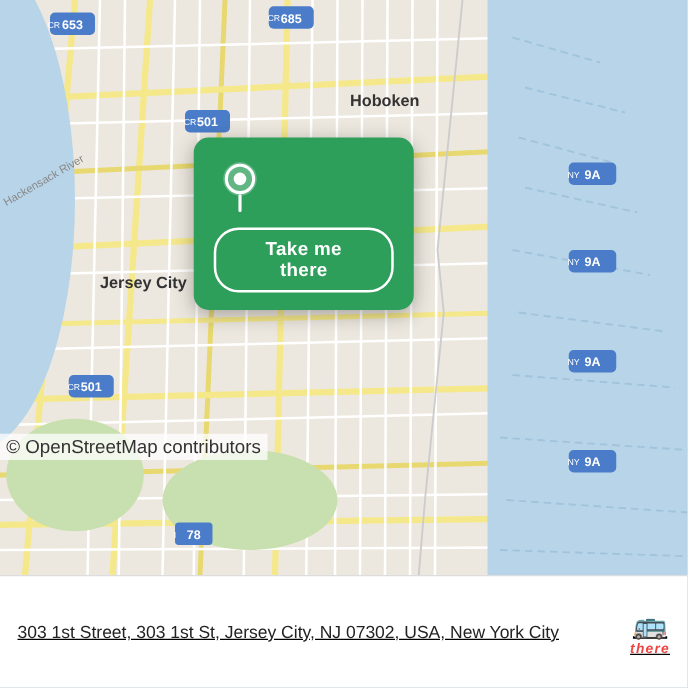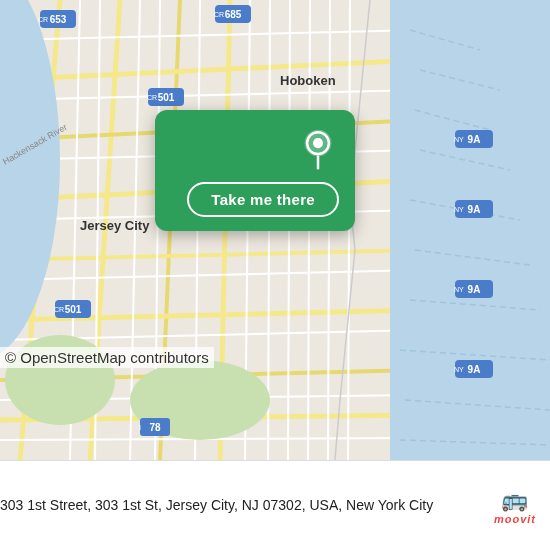--- a/index.html
+++ b/index.html
@@ -25,26 +25,26 @@
     #map-svg {
       width: 100%;
       height: 100%;
     }
 
     
     .location-card {
       position: absolute;
       top: 110px;
       left: 155px;
-      width: 200px;
+      width: 176px;
       background: #2e9e5b;
       border-radius: 12px;
       display: flex;
       flex-direction: column;
-      align-items: flex-end;
+      align-items: flex-start;
       padding: 18px 16px 14px;
       box-shadow: 0 4px 16px rgba(0,0,0,0.3);
     }
 
     .pin-icon {
       width: 42px;
       height: 42px;
       margin-bottom: 12px;
     }
 
@@ -60,22 +60,23 @@
       letter-spacing: 0.3px;
     }
 
     
     .bottom-bar {
       width: 550px;
       height: 90px;
       background: #ffffff;
       display: flex;
       align-items: center;
-      padding: 10px 14px 10px 0;
+      padding: 10px 14px 10px 14px;
       border-top: 1px solid #ddd;
+      text-decoration: underline;
     }
 
     .osm-credit {
       position: absolute;
       bottom: 92px;
       left: 0;
       background: rgba(255,255,255,0.75);
       font-size: 15px;
       padding: 2px 5px;
       color: #333;
@@ -223,15 +224,15 @@
   
   <div class="osm-credit">
     <span>© OpenStreetMap contributors</span>
   </div>
 </div>
 
 <div class="bottom-bar">
   <p class="address-text">303 1st Street, 303 1st St, Jersey City, NJ 07302, USA, New York City</p>
   <div class="moovit-logo">
     <span class="moovit-bus">🚌</span>
-    <span class="moovit-label">moovit</span>
+    <span class="moovit-label">there</span>
   </div>
 </div>
 
 </body></html>

